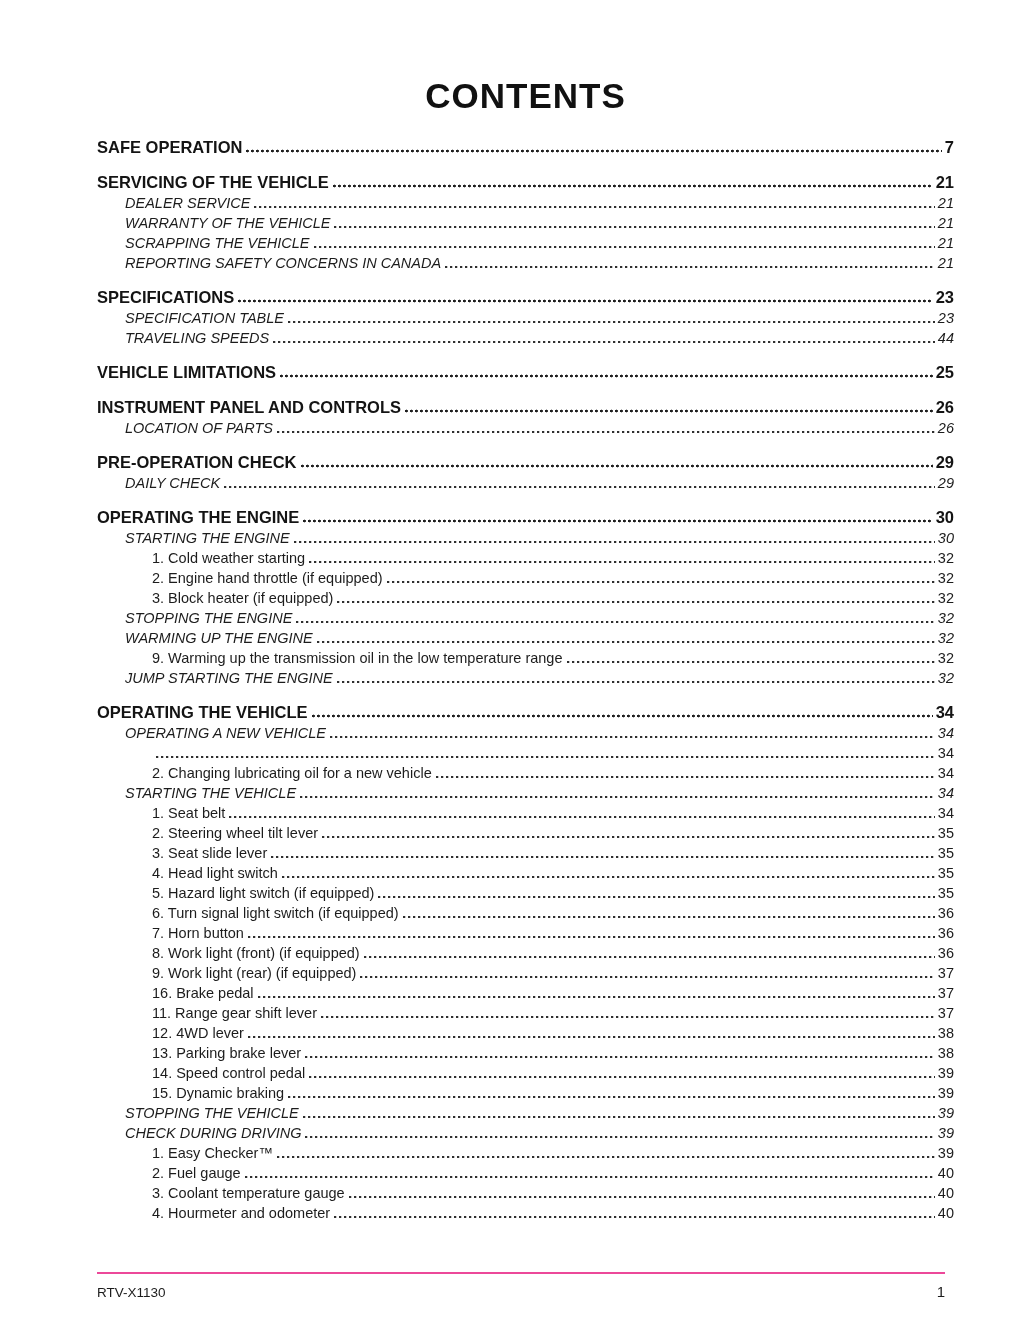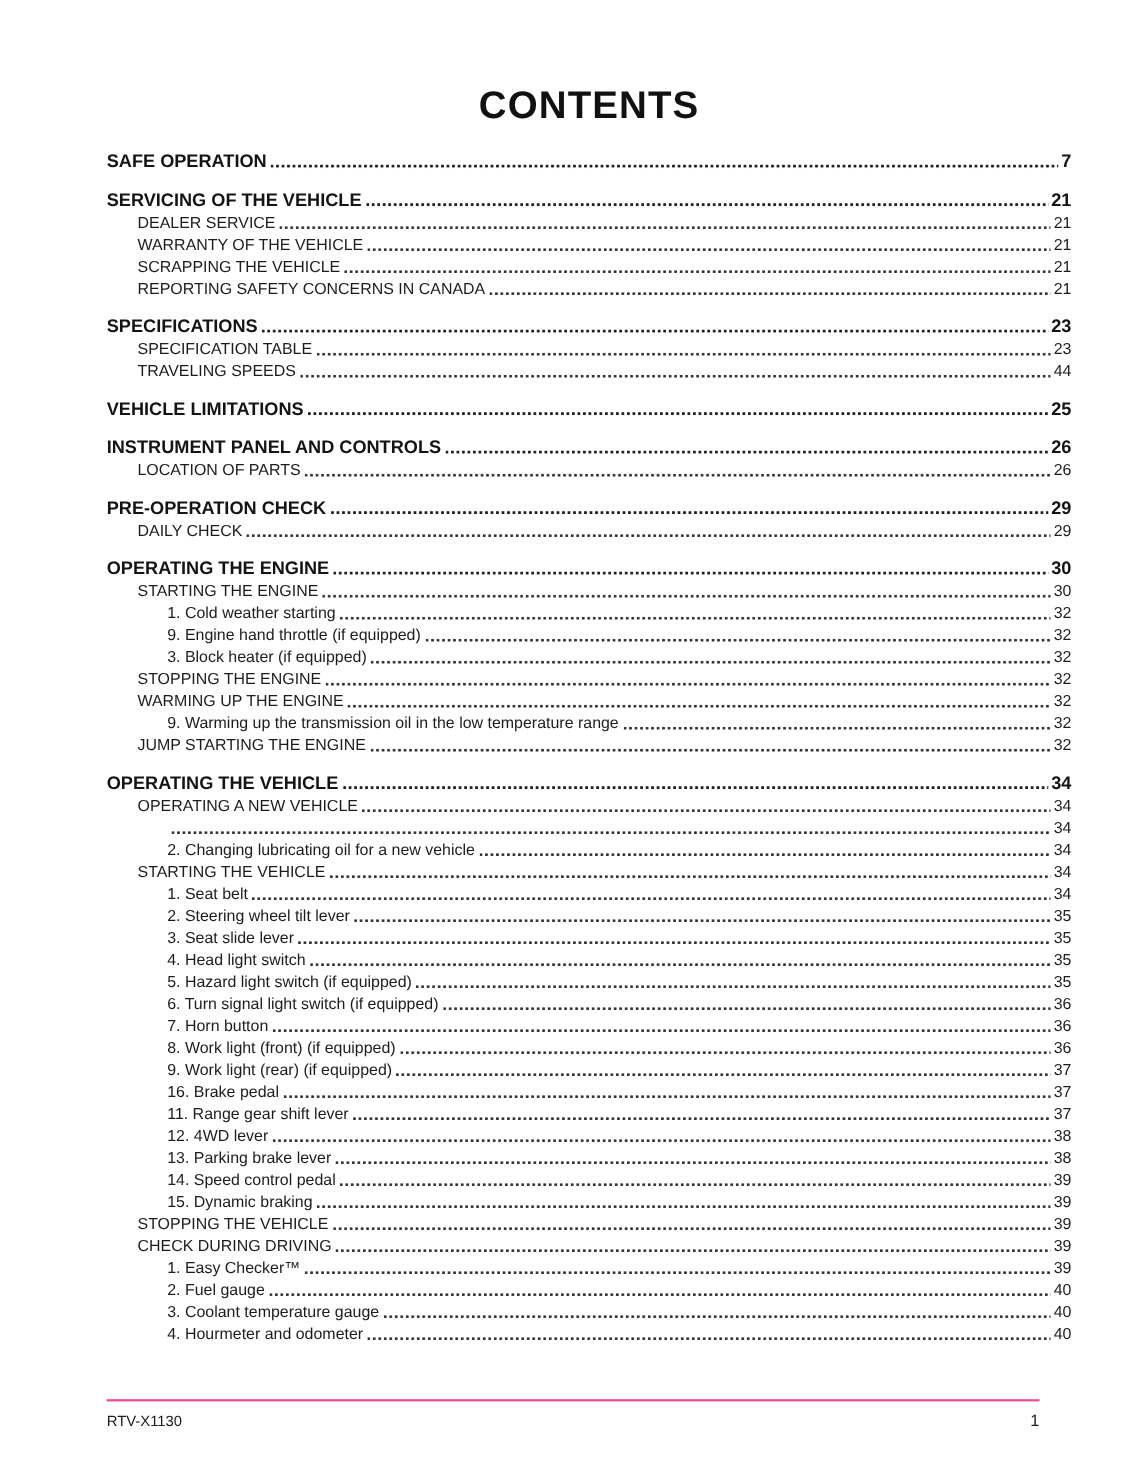--- a/index.html
+++ b/index.html
@@ -11,21 +11,21 @@
     height: 1326px;
     background: #ffffff;
     font-family: "Liberation Sans", sans-serif;
     color: #1c1c1c;
     position: relative;
     overflow: hidden;
   }
   .page {
     position: absolute;
     top: 0; left: 0; right: 0; bottom: 0;
-    padding: 76px 50px 0 97px;
+    padding: 76px 70px 0 97px;
     box-sizing: border-box;
   }
   .doc-title {
     text-align: center;
     font-size: 35px;
     font-weight: bold;
     letter-spacing: 1px;
     color: #111;
     margin: 0 0 20px 0;
     line-height: 1.15;
@@ -40,21 +40,21 @@
     line-height: 20px;
     color: #1c1c1c;
   }
   .toc-row.level-1 {
     font-size: 16.5px;
     font-weight: bold;
     line-height: 22px;
     margin-top: 13px;
     color: #141414;
   }
-  .toc-row.level-2 { padding-left: 28px; }
+  .toc-row.level-2 { padding-left: 28px; font-style: italic; }
   .toc-row.level-3 { padding-left: 55px; }
   .toc-title {
     white-space: nowrap;
     flex: 0 0 auto;
   }
   .toc-leader {
     flex: 1 1 auto;
     align-self: flex-end;
     height: 4px;
     margin: 0 3px 4px 4px;
@@ -178,21 +178,21 @@
         <span class="toc-title">STARTING THE ENGINE</span>
         <span class="toc-leader"></span>
         <span class="toc-page">30</span>
       </div>
       <div class="toc-row level-3">
         <span class="toc-title">1. Cold weather starting</span>
         <span class="toc-leader"></span>
         <span class="toc-page">32</span>
       </div>
       <div class="toc-row level-3">
-        <span class="toc-title">9. Engine hand throttle (if equipped)</span>
+        <span class="toc-title">2. Engine hand throttle (if equipped)</span>
         <span class="toc-leader"></span>
         <span class="toc-page">32</span>
       </div>
       <div class="toc-row level-3">
         <span class="toc-title">3. Block heater (if equipped)</span>
         <span class="toc-leader"></span>
         <span class="toc-page">32</span>
       </div>
       <div class="toc-row level-2">
         <span class="toc-title">STOPPING THE ENGINE</span>

